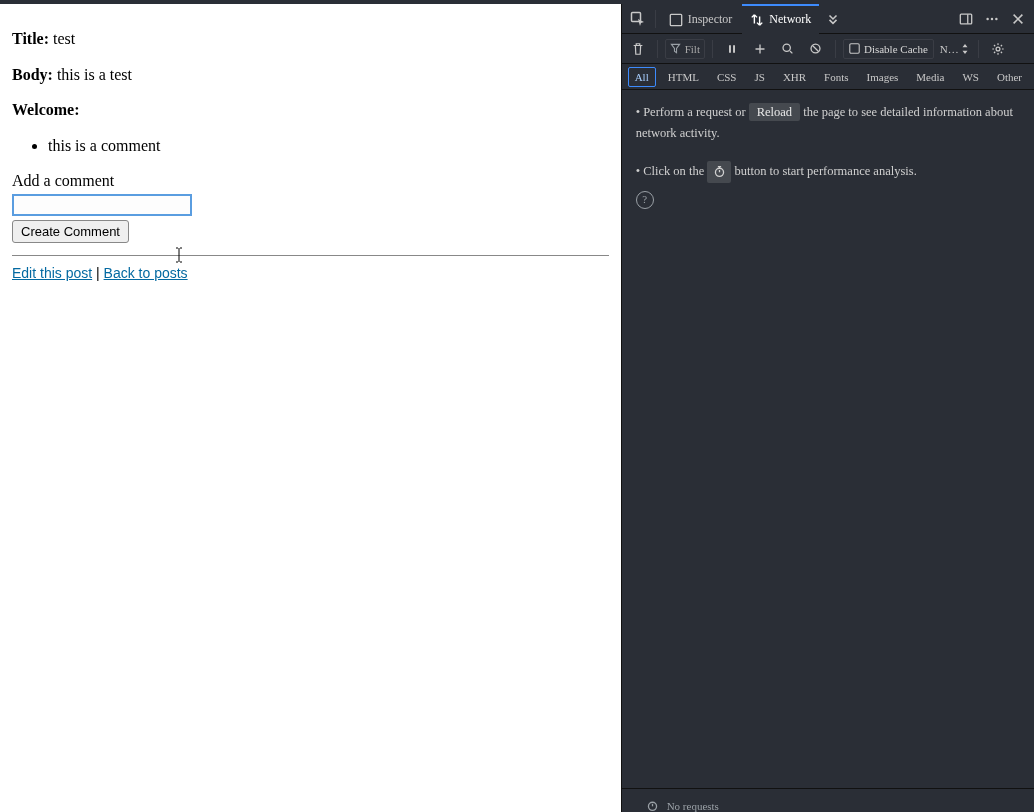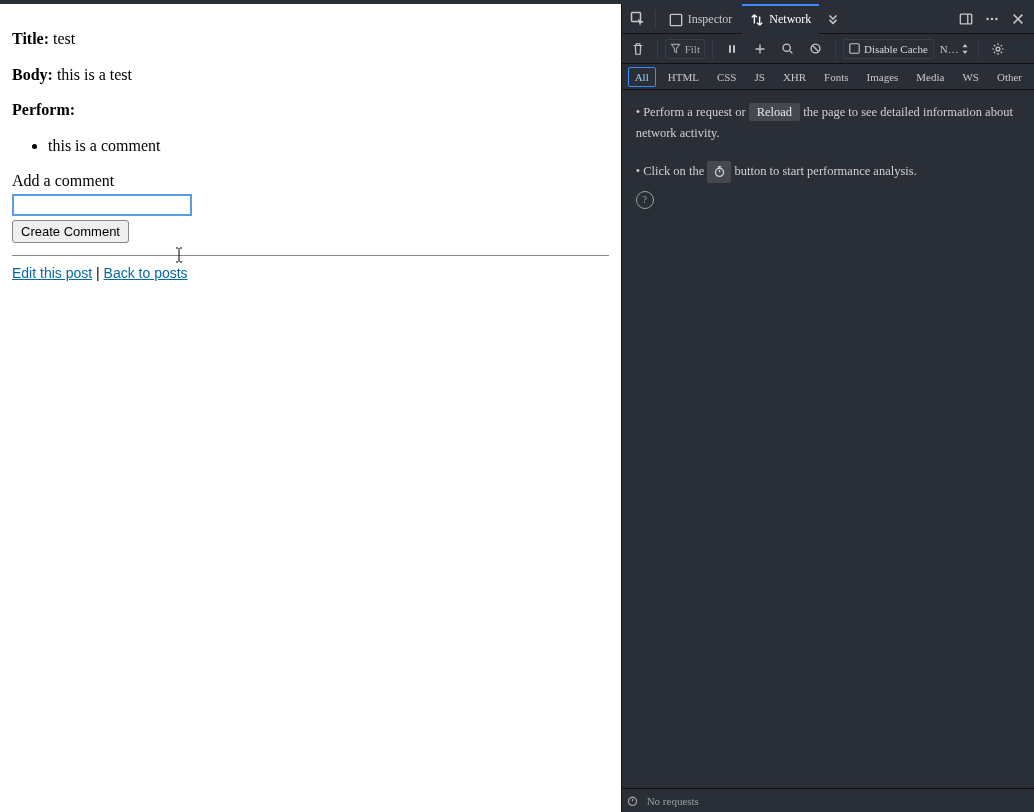--- a/index.html
+++ b/index.html
@@ -196,22 +196,22 @@
     width:18px; height:18px;
     border:1.4px solid #9aa0a6;
     border-radius:50%;
     align-items:center; justify-content:center;
     font-size:11px; color:#9aa0a6;
     cursor:pointer;
   }
   .dt-status {
     height:24px;
     border-top:1px solid #111;
-    display:flex; align-items:center;
-    padding:0 4px;
+    display:flex; align-items:flex-end;
+    padding:0 24px;
     gap:8px;
     font-size:11px;
     color:#9aa0a6;
   }
   svg { display:block; }
 </style>
 </head>
 <body>
 
 <div class="container">
@@ -222,21 +222,21 @@
       <strong>Title:</strong>
       <span>test</span>
     </p>
 
     <p>
       <strong>Body:</strong>
       <span>this is a test</span>
     </p>
 
     <p>
-      <strong>Perform:</strong>
+      <strong>Welcome:</strong>
     </p>
     <ul>
       <li>this is a comment</li>
     </ul>
 
     <div class="comment-form">
       <label>Add a comment</label>
       <input class="comment-input" type="text" style="">
       <button class="btn">Create Comment</button>
     </div>

